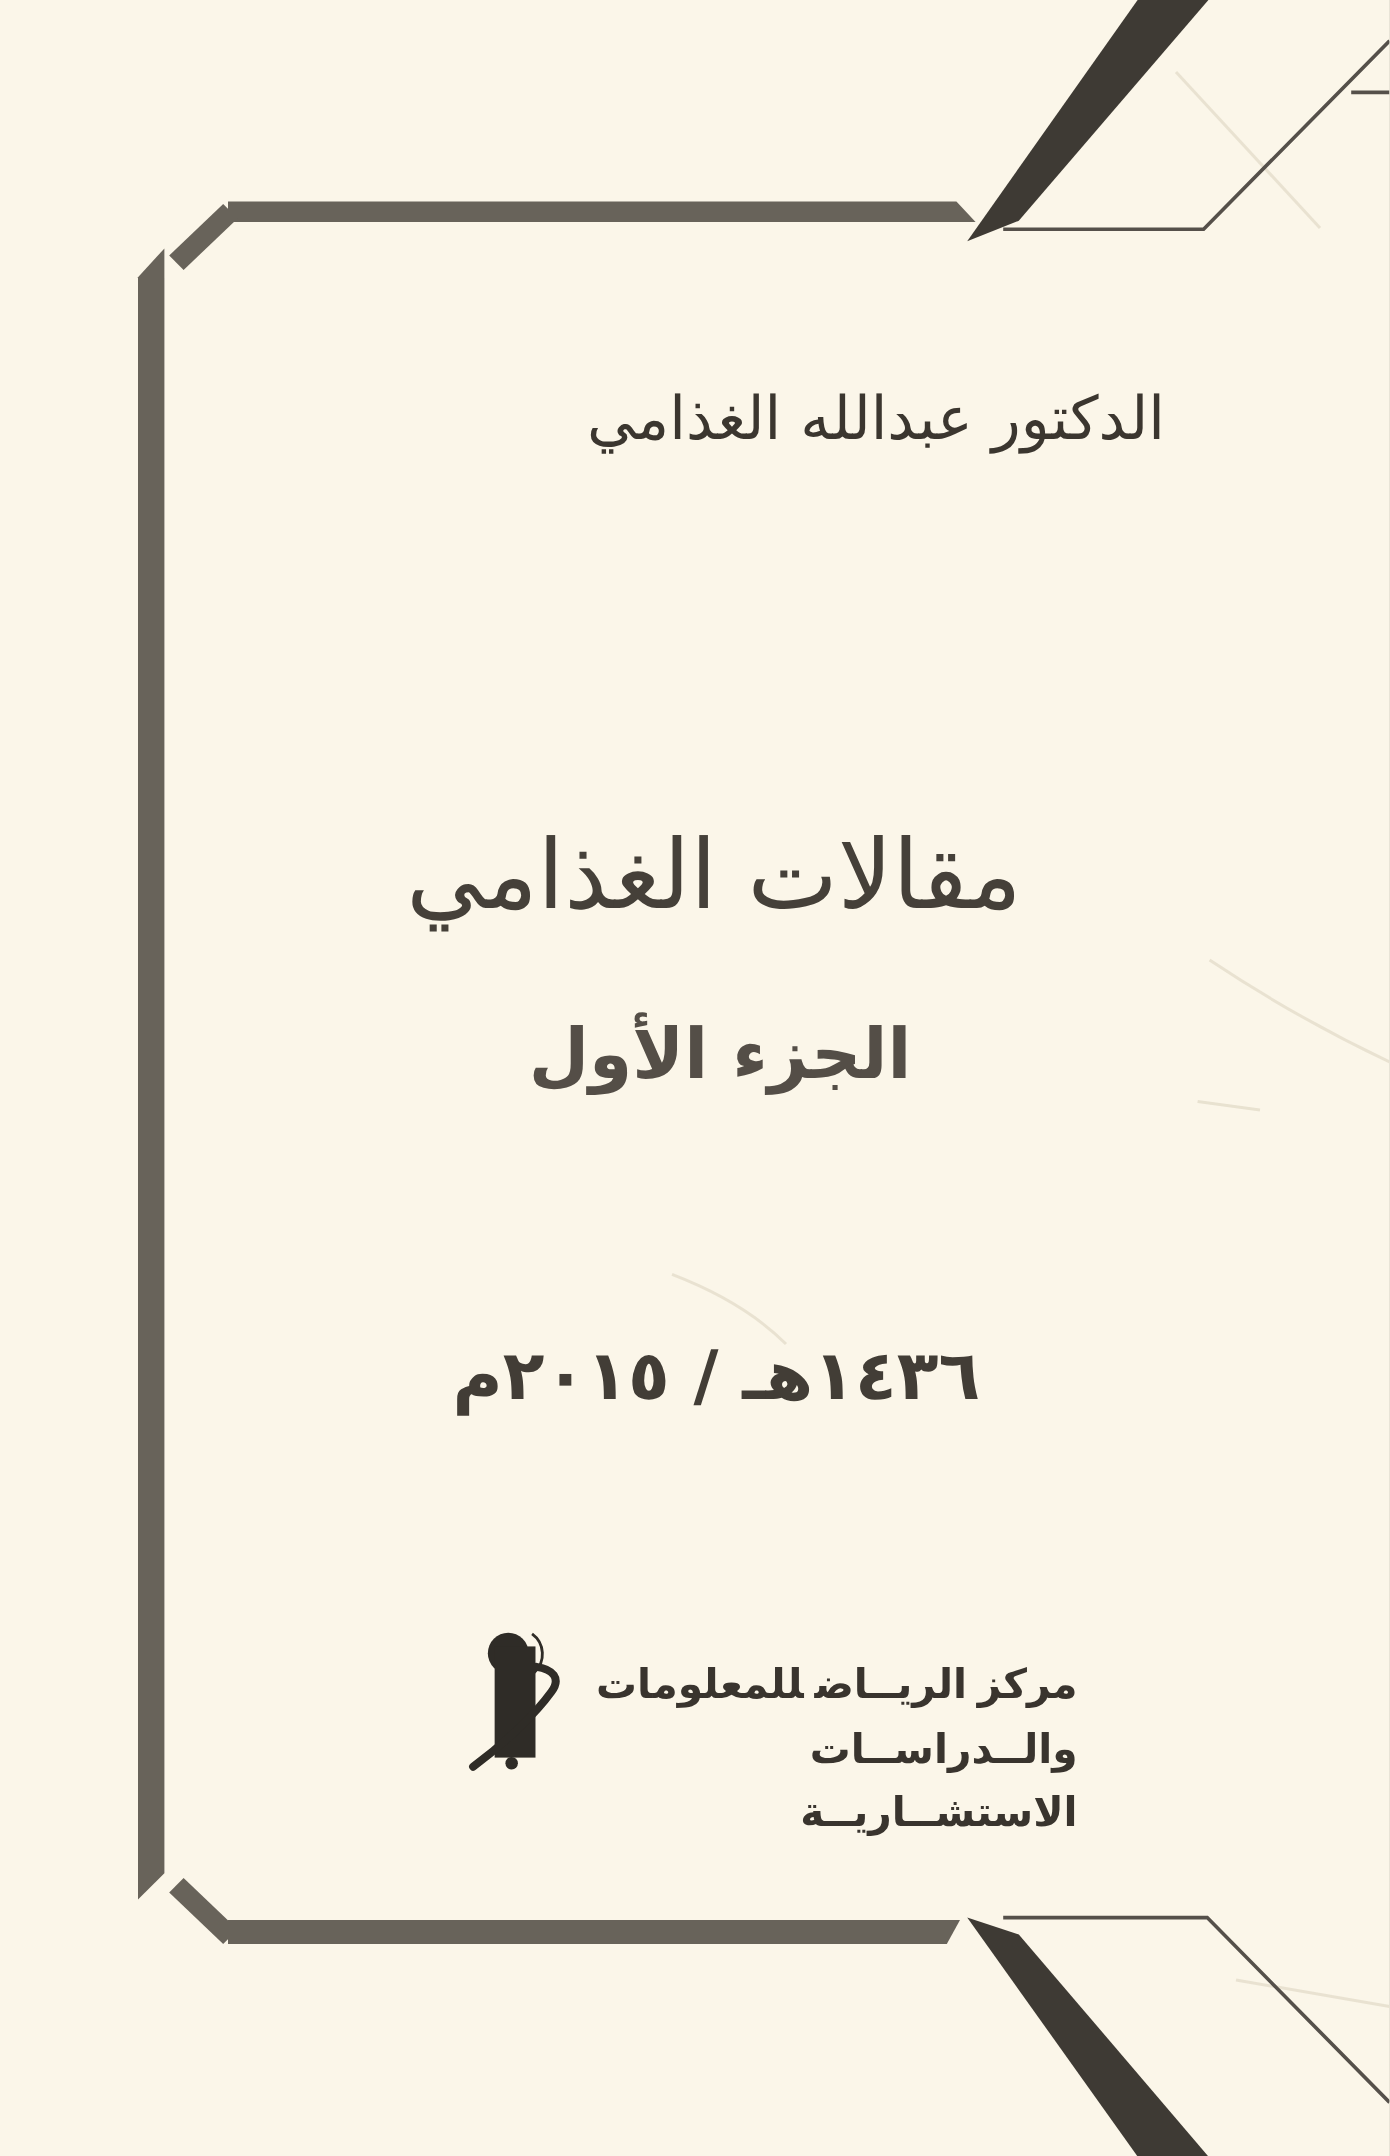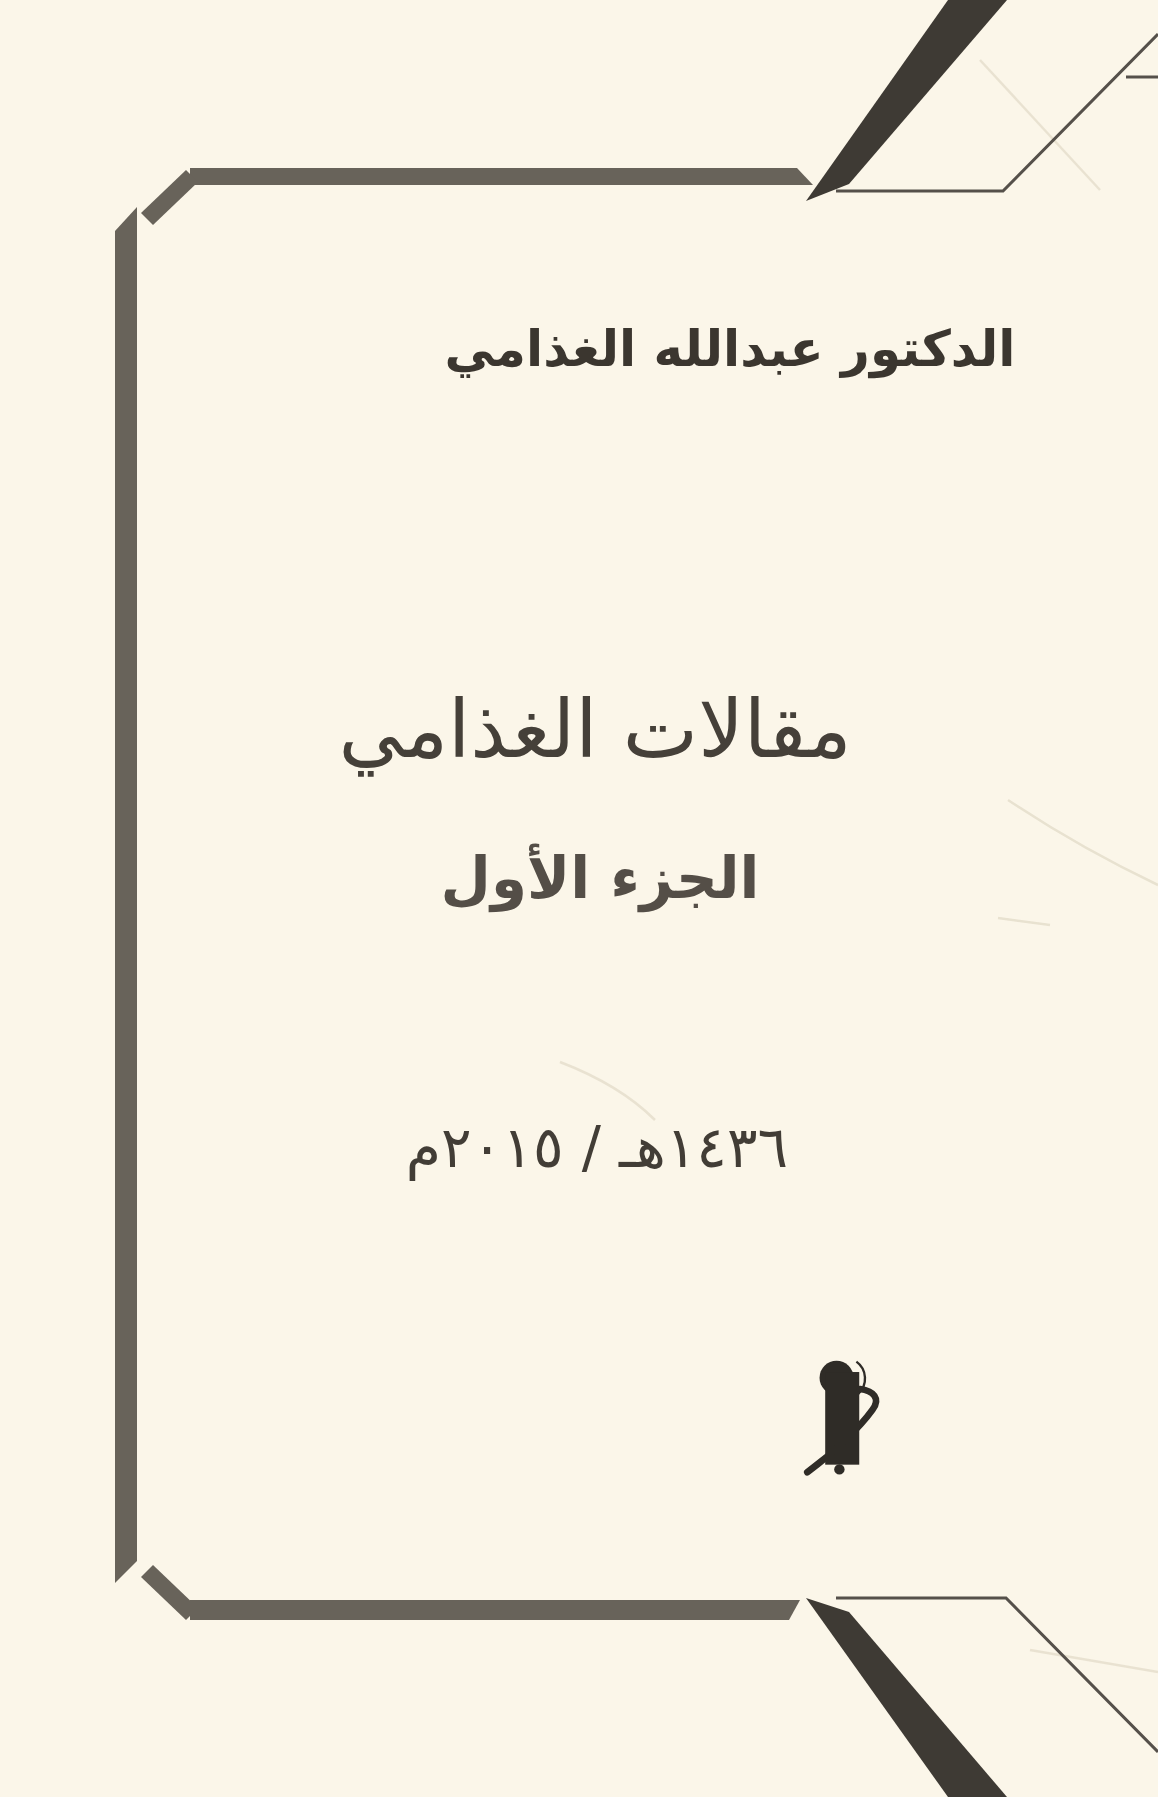--- a/index.html
+++ b/index.html
@@ -7,24 +7,24 @@
     --line:#55504a; --ink:#3e3933; --crease:#e7e0ce;
   }
   html,body{margin:0;padding:0;background:#d8d4c8;}
   #page{
     position:relative; width:1158px; height:1797px; margin:0 auto;
     background:var(--bg); overflow:hidden;
     font-family:"DejaVu Sans", sans-serif;
   }
   #frame-svg{position:absolute;inset:0;width:100%;height:100%;}
   .txt{position:absolute; direction:rtl; text-align:center; color:var(--ink); line-height:1.25;}
-  .author{top:318px; left:330px; width:800px; font-size:50px; font-weight:bold; color:#3b362f;}
+  .author{top:318px; left:330px; width:800px; font-size:50px; font-weight:normal; color:#3b362f;}
   .title{top:680px; left:135px; width:920px; font-size:80px; font-weight:normal; color:#454039;}
   .subtitle{top:842px; left:140px; width:920px; font-size:58px; font-weight:bold; color:#544e47;}
-  .date{top:1112px; left:137px; width:920px; font-size:57px; font-weight:normal; color:#423d36;}
+  .date{top:1112px; left:137px; width:920px; font-size:57px; font-weight:bold; color:#423d36;}
   .publisher{
     position:absolute; top:1352px; left:386px; width:512px;
     direction:rtl; display:flex; align-items:flex-start; gap:12px;
   }
   .pubtext{direction:rtl; text-align:right; color:#39342e; font-weight:bold;
            font-size:34px; line-height:1.58; padding-top:26px;}
   .publine1 .brand{margin:0 9px; font-weight:bold;}
   .logo{flex:0 0 auto; width:104px; height:162px;}
 </style>
 </head>
@@ -65,20 +65,26 @@
 
   <div class="txt author">الدكتور عبدالله الغذامي</div>
 
   <div class="txt title">مقالات الغذامي</div>
 
   <div class="txt subtitle">الجزء الأول</div>
 
   <div class="txt date">١٤٣٦هـ / ٢٠١٥م</div>
 
   <div class="publisher">
+    <div class="pubtext">
+      <div class="publine1">
+        <span>مركز</span><span class="brand">الريــاض</span><span>للمعلومات</span>
+      </div>
+      <div class="publine2">والــدراســات الاستشــاريــة</div>
+    </div>
     <svg class="logo" viewBox="0 0 110 165" aria-hidden="true">
 
       <circle cx="45" cy="24" r="18" fill="#2f2c27"></circle>
       <path d="M 66,7 A 22,22 0 0 1 68,41" fill="none" stroke="#2f2c27" stroke-width="2.5"></path>
       <rect x="33" y="18" width="36" height="98" fill="#2f2c27"></rect>
       <path d="M 70,36 C 84,38 92,46 83,58 C 70,76 44,102 14,124" fill="none" stroke="#2f2c27" stroke-width="7" stroke-linecap="round"></path>
       <circle cx="48" cy="121" r="5.5" fill="#2f2c27"></circle>
     </svg>
   </div>
 

